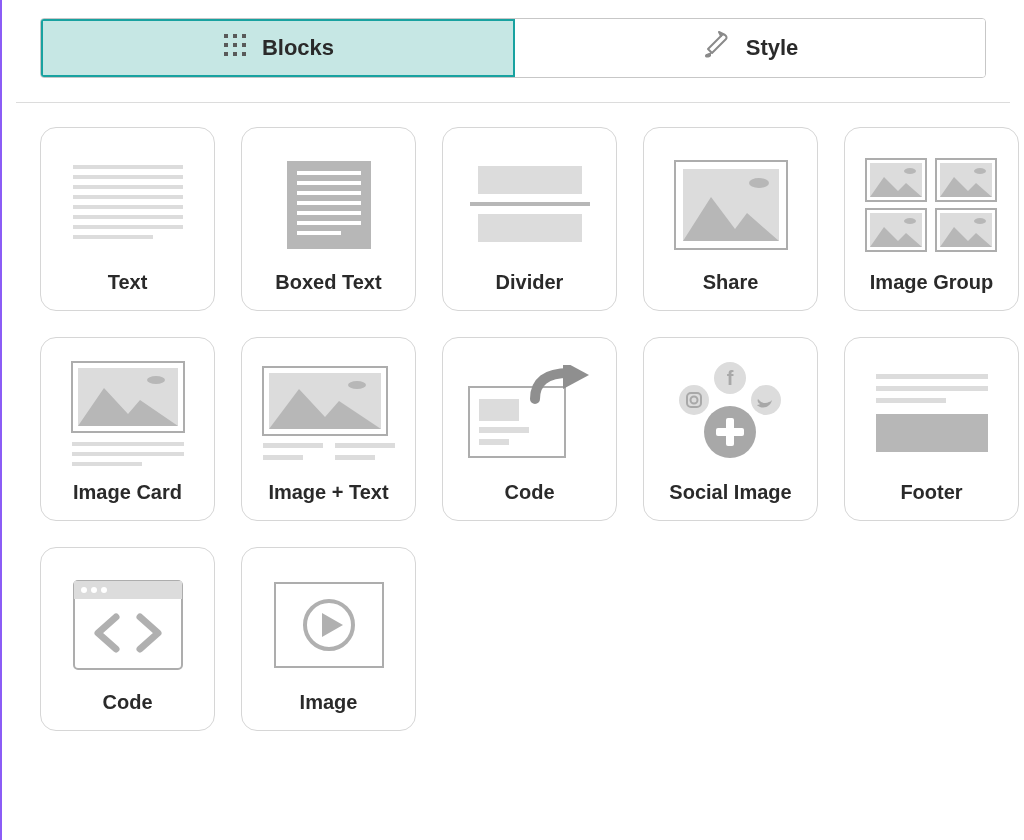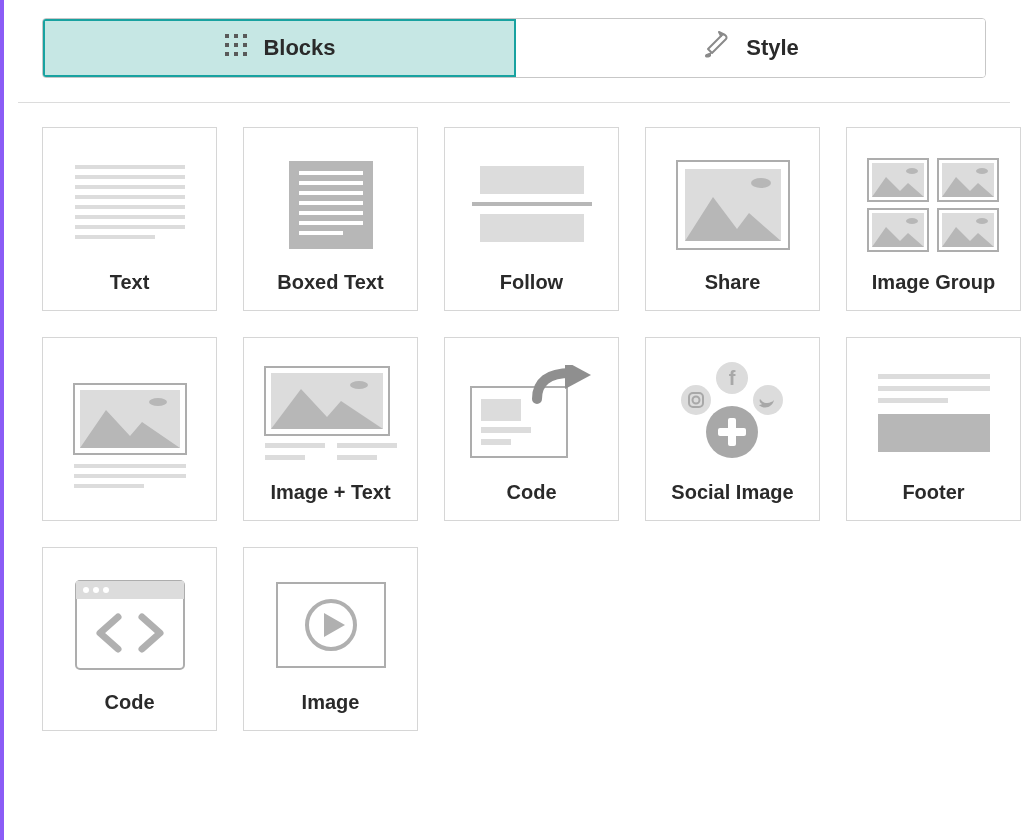--- a/index.html
+++ b/index.html
@@ -5,21 +5,21 @@
   * { box-sizing: border-box; }
   html, body {
     margin: 0; padding: 0;
     width: 1024px; height: 840px;
     font-family: "Helvetica Neue", Helvetica, Arial, sans-serif;
     background: #fff;
   }
 
   .panel {
     padding: 18px 14px 0 14px;
-    border-left: 4px solid #8b5cf6;
+    border-left: 2px solid #8b5cf6;
     height: 100%;
   }
 
   .tabbar {
     display: flex;
     width: 100%;
     border: 1px solid #c7c7c7;
     border-radius: 4px;
     overflow: hidden;
     margin: 0 24px 0 24px;
@@ -54,21 +54,21 @@
   .grid {
     display: grid;
     grid-template-columns: repeat(5, 175px);
     gap: 26px;
     padding: 0 12px 0 24px;
   }
   .card {
     width: 175px;
     height: 184px;
     border: 1px solid #d6d6d6;
-    border-radius: 0;
+    border-radius: 16px;
     background: #fff;
     display: flex;
     flex-direction: column;
     align-items: center;
     cursor: grab;
     padding-top: 16px;
   }
   .card .canvas {
     width: 100%;
     flex: 1;
@@ -160,21 +160,21 @@
     </div>
 
     <div class="card">
       <div class="canvas">
         <svg width="120" height="90" viewBox="0 0 120 90">
           <rect class="lgrey" x="8" y="6" width="104" height="28"></rect>
           <rect class="grey" x="0" y="42" width="120" height="4"></rect>
           <rect class="lgrey" x="8" y="54" width="104" height="28"></rect>
         </svg>
       </div>
-      <div class="label">Follow</div>
+      <div class="label">Divider</div>
     </div>
 
     <div class="card">
       <div class="canvas">
         <svg width="120" height="96" viewBox="0 0 120 96">
           <rect class="stroke-grey" x="4" y="4" width="112" height="88"></rect>
           <rect class="lgrey" x="12" y="12" width="96" height="72"></rect>
           <polygon class="grey" points="12,84 40,40 64,72 76,56 108,84"></polygon>
           <ellipse class="grey" cx="88" cy="26" rx="10" ry="5"></ellipse>
         </svg>
@@ -219,20 +219,21 @@
         <svg width="120" height="110" viewBox="0 0 120 110">
           <rect class="stroke-grey" x="4" y="2" width="112" height="70"></rect>
           <rect class="lgrey" x="10" y="8" width="100" height="58"></rect>
           <polygon class="grey" points="10,66 36,28 60,54 72,40 110,66"></polygon>
           <ellipse class="grey" cx="88" cy="20" rx="9" ry="4"></ellipse>
           <rect class="lgrey" x="4" y="82" width="112" height="4"></rect>
           <rect class="lgrey" x="4" y="92" width="112" height="4"></rect>
           <rect class="lgrey" x="4" y="102" width="70" height="4"></rect>
         </svg>
       </div>
+      <div class="label">Image Card</div>
     </div>
 
     <div class="card">
       <div class="canvas">
         <svg width="140" height="100" viewBox="0 0 140 100">
           <rect class="stroke-grey" x="4" y="2" width="124" height="68"></rect>
           <rect class="lgrey" x="10" y="8" width="112" height="56"></rect>
           <polygon class="grey" points="10,64 40,24 66,52 80,36 122,64"></polygon>
           <ellipse class="grey" cx="98" cy="20" rx="9" ry="4"></ellipse>
           <rect class="lgrey" x="4" y="78" width="60" height="5"></rect>

